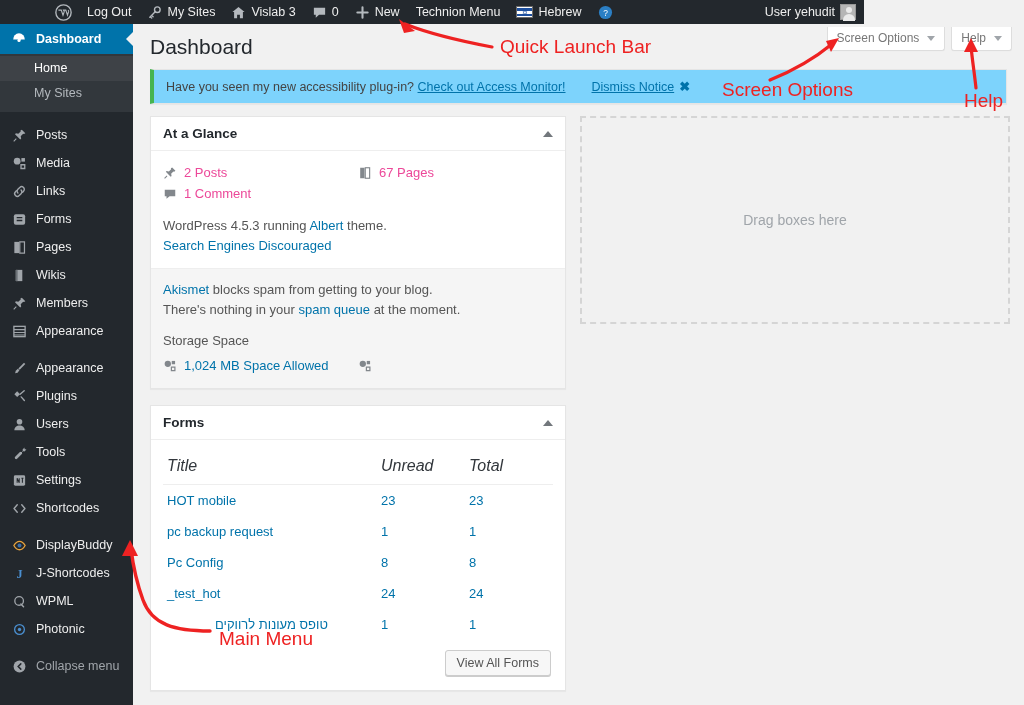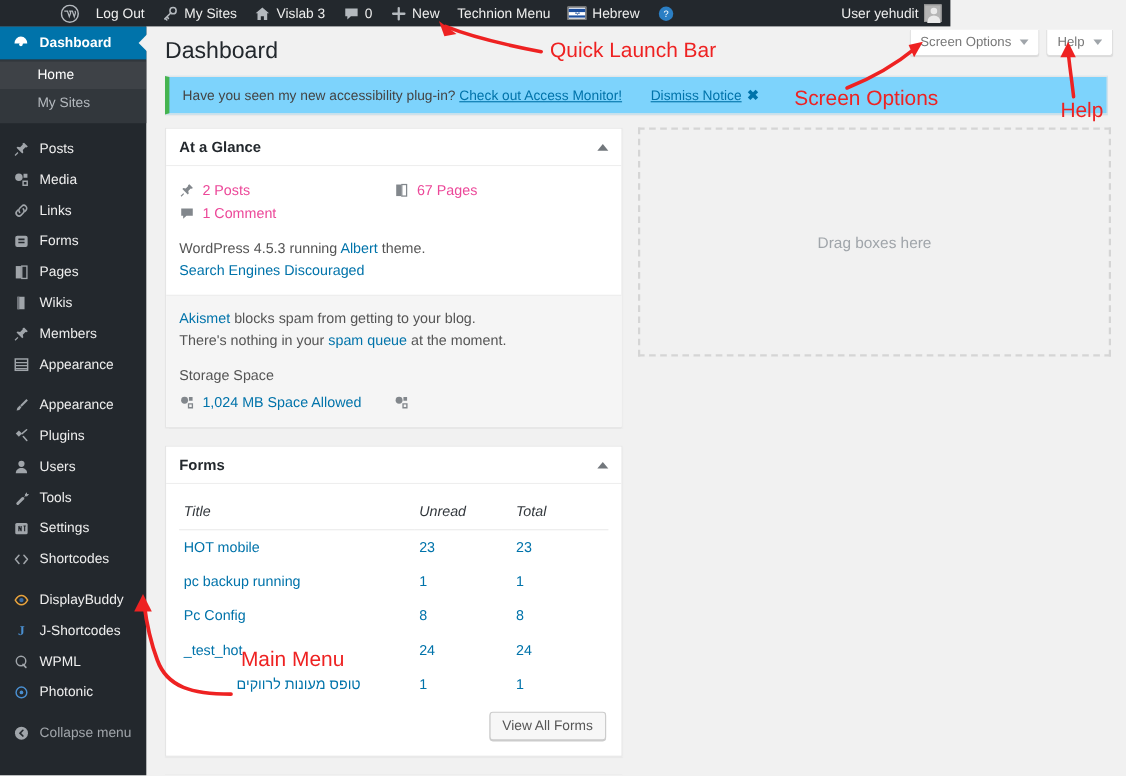--- a/index.html
+++ b/index.html
@@ -181,21 +181,21 @@
     width: 50%; display: flex; align-items: center; gap: 7px;
     font-size: 13px; color: #0073aa; cursor: pointer;
   }
   .storage-item .gi { color: #82878c; display: inline-flex; }
 
   
   .forms-table { width: 100%; border-collapse: collapse; font-size: 13px; }
   .forms-table th {
     text-align: left; font-style: italic; font-weight: 400;
     color: #32373c; padding: 6px 4px 9px; border-bottom: 1px solid #eee;
-    font-size: 13px;
+    font-size: 16px;
   }
   .forms-table th.num, .forms-table td.num { text-align: left; width: 88px; }
   .forms-table td { padding: 8px 4px; color: #0073aa; }
   .forms-table td a { color: #0073aa; text-decoration: none; cursor: pointer; }
   .forms-table td.num a { font-weight: 400; }
   .rtl { direction: rtl; unicode-bidi: embed; margin-left: 48px; }
   .forms-foot { display: flex; justify-content: flex-end; padding: 10px 2px 2px; }
   .btn-secondary {
     background: #f7f7f7; border: 1px solid #ccc; border-radius: 3px;
     padding: 5px 11px; font-size: 12.5px; color: #555; cursor: pointer;
@@ -624,21 +624,21 @@
                   <th class="num">Total</th>
                 </tr>
               </thead>
               <tbody>
                 <tr>
                   <td><a>HOT mobile</a></td>
                   <td class="num"><a>23</a></td>
                   <td class="num"><a>23</a></td>
                 </tr>
                 <tr>
-                  <td><a>pc backup running</a></td>
+                  <td><a>pc backup request</a></td>
                   <td class="num"><a>1</a></td>
                   <td class="num"><a>1</a></td>
                 </tr>
                 <tr>
                   <td><a>Pc Config</a></td>
                   <td class="num"><a>8</a></td>
                   <td class="num"><a>8</a></td>
                 </tr>
                 <tr>
                   <td><a>_test_hot</a></td>
@@ -684,16 +684,16 @@
 
       <path d="M976 88 C 974 70, 972 58, 971 46" fill="none" stroke="#ee2222" stroke-width="3.2" stroke-linecap="round"></path>
       <path d="M971 38 L 978 52 L 964 52 Z" fill="#ee2222"></path>
 
       <path d="M210 631 C 175 631, 152 625, 143 600 C 136 581, 133 565, 131 549" fill="none" stroke="#ee2222" stroke-width="3.4" stroke-linecap="round"></path>
       <path d="M130 540 L 138 556 L 122 556 Z" fill="#ee2222"></path>
     </svg>
     <div class="anno-label" style="left:500px; top:36px">Quick Launch Bar</div>
     <div class="anno-label" style="left:722px; top:79px">Screen Options</div>
     <div class="anno-label" style="left:964px; top:90px">Help</div>
-    <div class="anno-label" style="left:219px; top:589px">Main Menu</div>
+    <div class="anno-label" style="left:219px; top:628px">Main Menu</div>
   </div>
 
 </div>
 
 </body></html>

